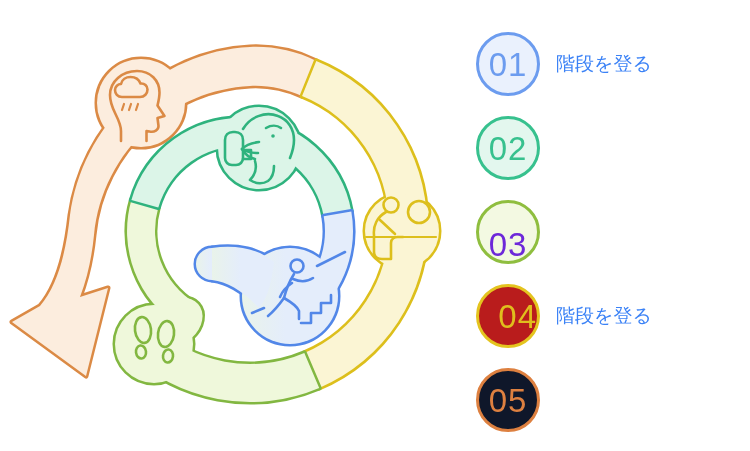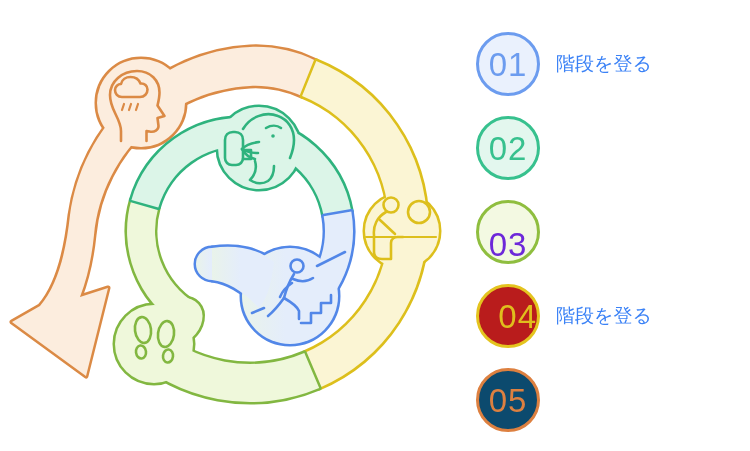--- a/index.html
+++ b/index.html
@@ -184,19 +184,19 @@
     </div>
 
     <div class="step">
       <div class="badge" style="border-color: rgb(228, 196, 31); background-color: #b91c1c; justify-content: flex-end;">
         <span class="num" style="color: rgb(224, 190, 29);">04</span>
       </div>
       <div class="label">階段を登る</div>
     </div>
 
     <div class="step">
-      <div class="badge" style="border-color: rgb(221, 128, 64); background-color: #0c4a6e;">
+      <div class="badge" style="border-color: rgb(221, 128, 64); background-color: #0f172a;">
         <span class="num" style="color: rgb(221, 128, 64);">05</span>
       </div>
     </div>
 
   </div>
 </div>
 
 </body></html>

